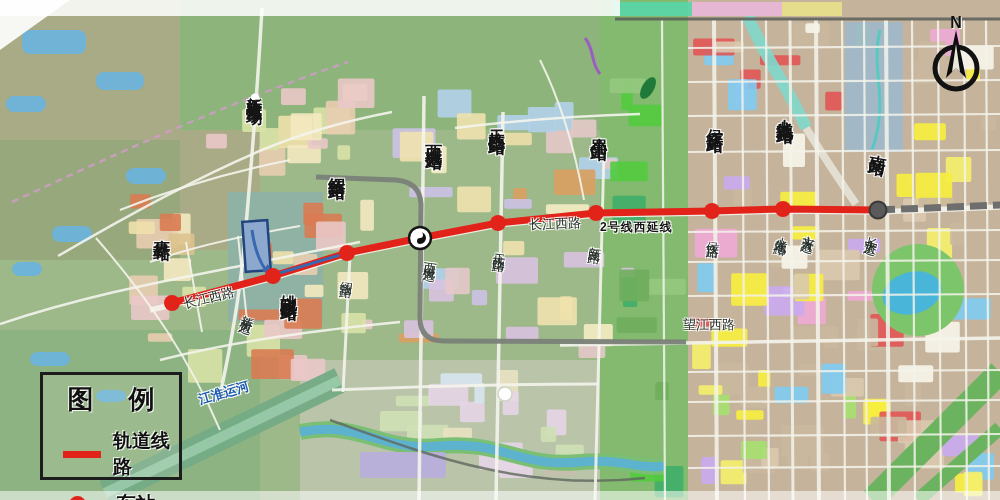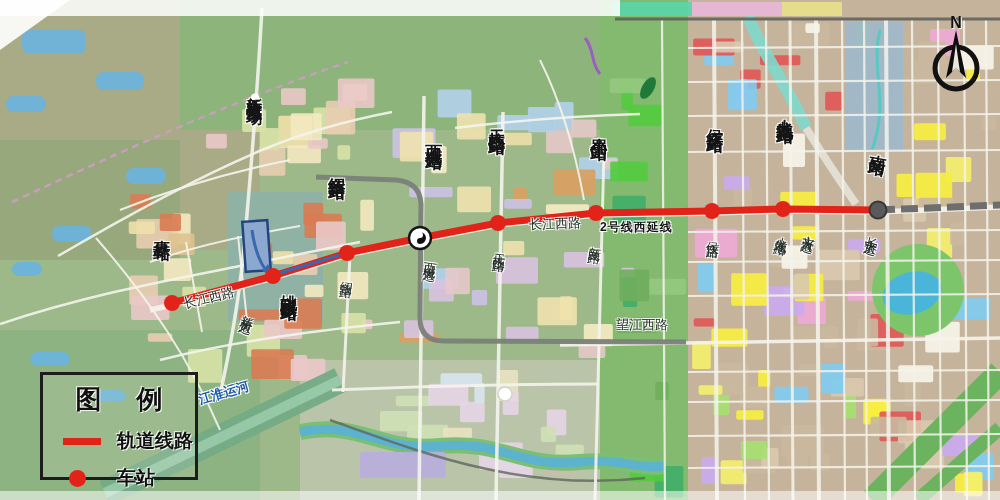--- a/index.html
+++ b/index.html
@@ -7,21 +7,21 @@
          font-family:"Liberation Sans",sans-serif;}
   #map{position:absolute;left:0;top:0;}
   #labels{position:absolute;left:0;top:0;width:1000px;height:500px;}
   .lbl{position:absolute;line-height:1.08;color:#151515;white-space:nowrap;
        text-shadow:-1px -1px 0 rgba(255,255,255,.9),1px -1px 0 rgba(255,255,255,.9),
                    -1px 1px 0 rgba(255,255,255,.9),1px 1px 0 rgba(255,255,255,.9);}
   .v{writing-mode:vertical-rl;text-orientation:upright;letter-spacing:2px;}
   .station{font-weight:700;font-size:17px;}
   .road{font-size:13px;font-weight:500;color:#242e28;}
   .lineLabel{font-weight:700;font-size:12px;letter-spacing:1px;}
-  .legend{position:absolute;left:40px;top:372px;width:158px;height:108px;
+  .legend{position:absolute;left:40px;top:372px;width:142px;height:108px;
           border:3px solid #1d1d1d;background:rgba(242,240,226,.14);box-sizing:border-box;}
   .legend-title{margin-top:7px;text-align:center;font-weight:700;font-size:26px;color:#101010;
           letter-spacing:14px;padding-left:14px;
           text-shadow:-1px -1px 0 rgba(255,255,255,.85),1px 1px 0 rgba(255,255,255,.85);}
   .legend-row{display:flex;align-items:center;margin:11px 0 0 20px;}
   .sym-wrap{width:42px;display:flex;justify-content:flex-start;align-items:center;}
   .sym-dot{width:17px;height:17px;border-radius:50%;background:#e2231a;margin-left:6px;}
   .sym-line{width:38px;height:7px;background:#e2231a;}
   .legend-row-label{font-weight:700;font-size:19px;color:#101010;margin-left:12px;
           text-shadow:-1px -1px 0 rgba(255,255,255,.85),1px 1px 0 rgba(255,255,255,.85);}
@@ -338,21 +338,21 @@
       <div class="lbl station v" style="left: 424px; top: 131px;">西城大道站</div>
       <div class="lbl station v" style="left: 487px; top: 116px;">天柱山路站</div>
       <div class="lbl station v" style="left: 589px; top: 124px;">小蜀山站</div>
       <div class="lbl station v" style="left: 705px; top: 116px;">侯店路站</div>
       <div class="lbl station v" style="left: 775px; top: 105px;">火龙地路站</div>
       <div class="lbl station v" style="left: 871px; top: 141px; transform: rotate(10deg);">南岗站</div>
       <div class="lbl station v" style="left: 246px; top: 84px; font-size: 16px;">新桥大道停车场</div>
       <div class="lbl lineLabel" style="left: 600px; top: 221px;">2号线西延线</div>
       <div class="lbl road" style="left: 183px; top: 291px; transform: rotate(-14deg);">长江西路</div>
       <div class="lbl road" style="left: 529px; top: 217px; transform: rotate(-2deg);">长江西路</div>
-      <div class="lbl road" style="left: 616px; top: 318px;">望江西路</div>
+      <div class="lbl road" style="left: 683px; top: 318px;">望江西路</div>
       <div class="lbl road v" style="left: 243px; top: 306px; transform: rotate(16deg);">新桥大道</div>
       <div class="lbl road v" style="left: 340px; top: 271px; transform: rotate(6deg);">绍章路</div>
       <div class="lbl road v" style="left: 424px; top: 253px; transform: rotate(8deg);">西城大道</div>
       <div class="lbl road v" style="left: 493px; top: 243px; transform: rotate(6deg);">天柱山路</div>
       <div class="lbl road v" style="left: 589px; top: 237px; transform: rotate(8deg);">新民路</div>
       <div class="lbl road v" style="left: 706px; top: 231px; transform: rotate(4deg);">侯店路</div>
       <div class="lbl road v" style="left: 777px; top: 227px; transform: rotate(14deg);">火龙地路</div>
       <div class="lbl road v" style="left: 804px; top: 225px; transform: rotate(14deg);">方兴大道</div>
       <div class="lbl road v" style="left: 867px; top: 227px; transform: rotate(14deg);">长宁大道</div>
       <div class="lbl road" style="left: 198px; top: 386px; transform: rotate(-16deg); color: rgb(29, 92, 174); font-weight: 700;">江淮运河</div>

